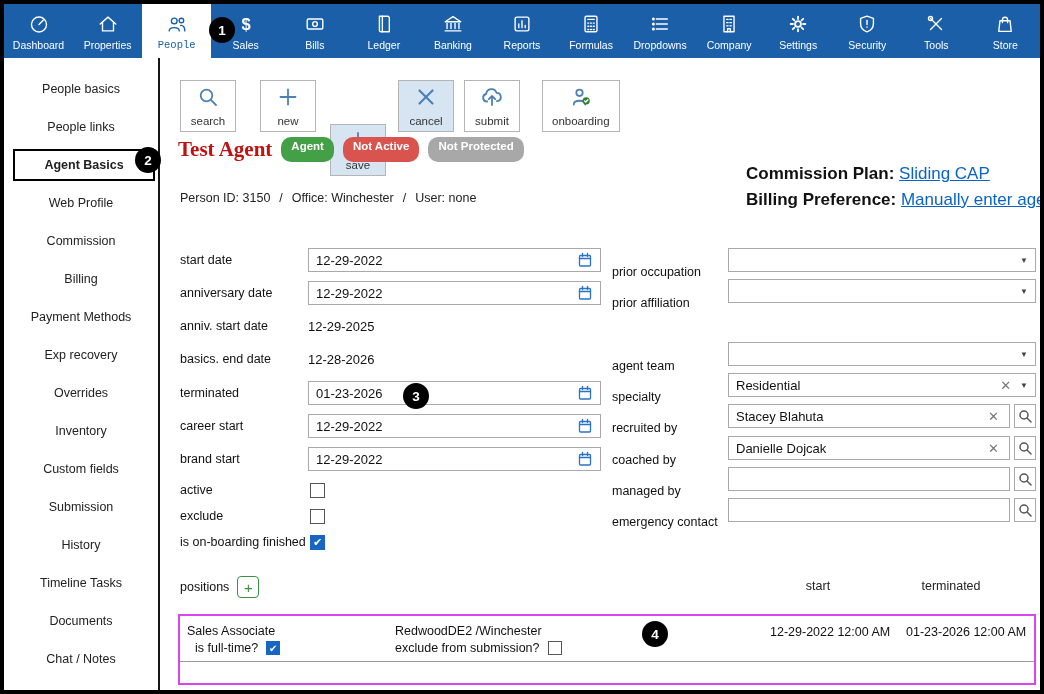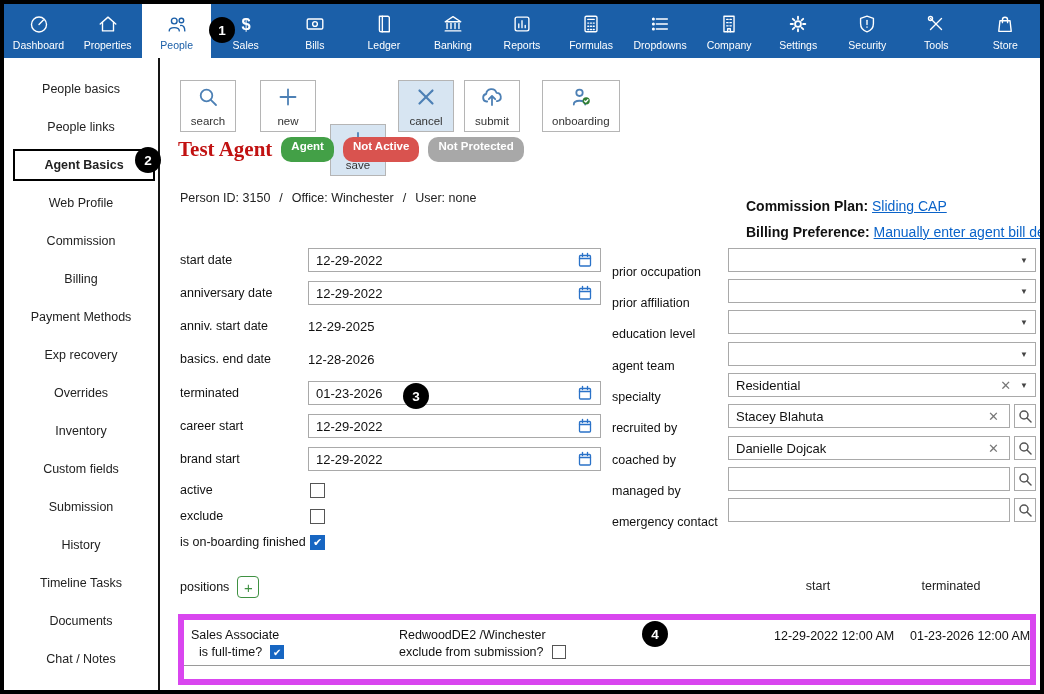--- a/index.html
+++ b/index.html
@@ -2,21 +2,21 @@
 <html><head>
 <meta charset="utf-8">
 <style>
   *{margin:0;padding:0;box-sizing:border-box;}
   body{margin:0;background:#fff;font-family:"Liberation Sans",sans-serif;}
   .screen{width:1044px;height:694px;border:4px solid #000;position:relative;background:#fff;overflow:hidden;}
 
   
   .topnav{position:absolute;left:0;top:0;width:1036px;height:54px;background:#1b5fa8;display:flex;}
   .nav-item{flex:1;display:flex;flex-direction:column;align-items:center;justify-content:center;gap:3px;color:#fff;cursor:pointer;}
-  .nav-item.active{background:#fff;color:#1b5fa8;}
+  .nav-item.active{background:#fff;color:#1b5fa8;font-family:Liberation Mono, monospace;}
   .nav-ic{height:24px;display:flex;align-items:center;justify-content:center;}
   .nav-ic svg{stroke:currentColor;fill:none;stroke-width:1.5;stroke-linecap:round;stroke-linejoin:round;}
   .nav-lbl{font-size:10.5px;}
 
   
   .sidebar{position:absolute;left:0;top:54px;width:156px;bottom:0;background:#fff;border-right:2px solid #151515;padding-top:12px;}
   .sb-item{height:38px;display:flex;align-items:center;justify-content:center;font-size:12.5px;color:#222;cursor:pointer;}
   .sb-item.active{height:32px;margin:3px 3px 3px 9px;border:2px solid #000;font-weight:bold;}
 
   .content{position:absolute;left:156px;top:54px;right:0;bottom:0;background:#fff;}
@@ -32,21 +32,21 @@
   .toolbar .tb-btn:nth-child(3){margin-right:12px;margin-top:44px;}
   .toolbar .tb-btn:nth-child(4){margin-right:10px;}
   .toolbar .tb-btn:nth-child(5){margin-right:22px;}
 
   
   .agent-title{position:absolute;left:18px;top:79px;display:flex;gap:9px;}
   .agent-name{font-family:"Liberation Serif",serif;font-weight:bold;font-size:21px;color:#c11212;}
   .pill{font-size:11.5px;font-weight:bold;color:#fff;padding:3px 10px;border-radius:10px;white-space:nowrap;}
   .pill.green{background:#43a047;}.pill.red{background:#d9534f;}.pill.gray{background:#a8a8a8;}
   .meta{position:absolute;left:20px;top:133px;font-size:12.5px;color:#222;display:flex;gap:9px;white-space:nowrap;}
-  .hdr-right{position:absolute;left:586px;font-size:14px;white-space:nowrap;color:#111;margin-top:34px;}
+  .hdr-right{position:absolute;left:586px;font-size:17px;white-space:nowrap;color:#111;}
   .hdr-right .blabel{font-weight:bold;}
   .hdr-link{color:#0a63c9;text-decoration:underline;cursor:pointer;}
   .plan{top:106px;}
   .billing{top:132px;right:0;overflow:hidden;}
 
   
   .frow{position:absolute;display:flex;align-items:center;height:24px;}
   .flabel{font-size:12.5px;color:#111;white-space:nowrap;}
   .left-row{left:20px;width:421px;}
   .left-row .flabel{flex:0 0 128px;}
@@ -71,21 +71,21 @@
   .cb[data-checked="true"]::after{content:"✔";}
   .cb.sm{width:14px;height:14px;font-size:10px;flex:0 0 14px;}
 
   
   .pos-head{position:absolute;left:20px;top:518px;display:flex;align-items:center;gap:8px;font-size:12.5px;color:#111;}
   .plus-btn{width:22px;height:22px;border:1.5px solid #3f9142;border-radius:4px;color:#3f9142;display:flex;align-items:center;justify-content:center;font-size:15px;cursor:pointer;}
   .plus-btn::after{content:"+";}
   .col-hdr{position:absolute;top:521px;font-size:12.5px;color:#222;transform:translateX(-50%);white-space:nowrap;}
   .col-start{left:658px;}
   .col-term{left:791px;}
-  .pos-table{position:absolute;left:18px;top:556px;width:858px;height:71px;border:6px solid #d946ef;background:#fff;}
+  .pos-table{position:absolute;left:18px;top:556px;width:858px;height:71px;border:2px solid #d946ef;background:#fff;}
   .pos-row1{position:relative;height:46px;border-bottom:1px solid #9a9a9a;font-size:12.5px;color:#111;}
   .pos-row2{height:23px;}
   .pr{position:absolute;white-space:nowrap;}
   .pr.cbline{display:flex;align-items:center;gap:8px;}
 
   
   .ann{position:absolute;width:26px;height:26px;border-radius:50%;background:#000;color:#fff;display:flex;align-items:center;justify-content:center;font-size:13.5px;font-weight:bold;z-index:50;}
 </style>
 </head>
 <body>
@@ -455,27 +455,20 @@
         <span class="caret auto"></span>
       </div>
     </div>
     <div class="frow right-row" style="top:221px">
       <span class="flabel">prior affiliation</span>
       <div class="ddl">
         <span></span>
         <span class="caret auto"></span>
       </div>
     </div>
-    <div class="frow right-row" style="top:252px">
-      <span class="flabel">education level</span>
-      <div class="ddl">
-        <span></span>
-        <span class="caret auto"></span>
-      </div>
-    </div>
     <div class="frow right-row" style="top:284px">
       <span class="flabel">agent team</span>
       <div class="ddl">
         <span></span>
         <span class="caret auto"></span>
       </div>
     </div>
     <div class="frow right-row" style="top:315px">
       <span class="flabel">specialty</span>
       <div class="ddl">

